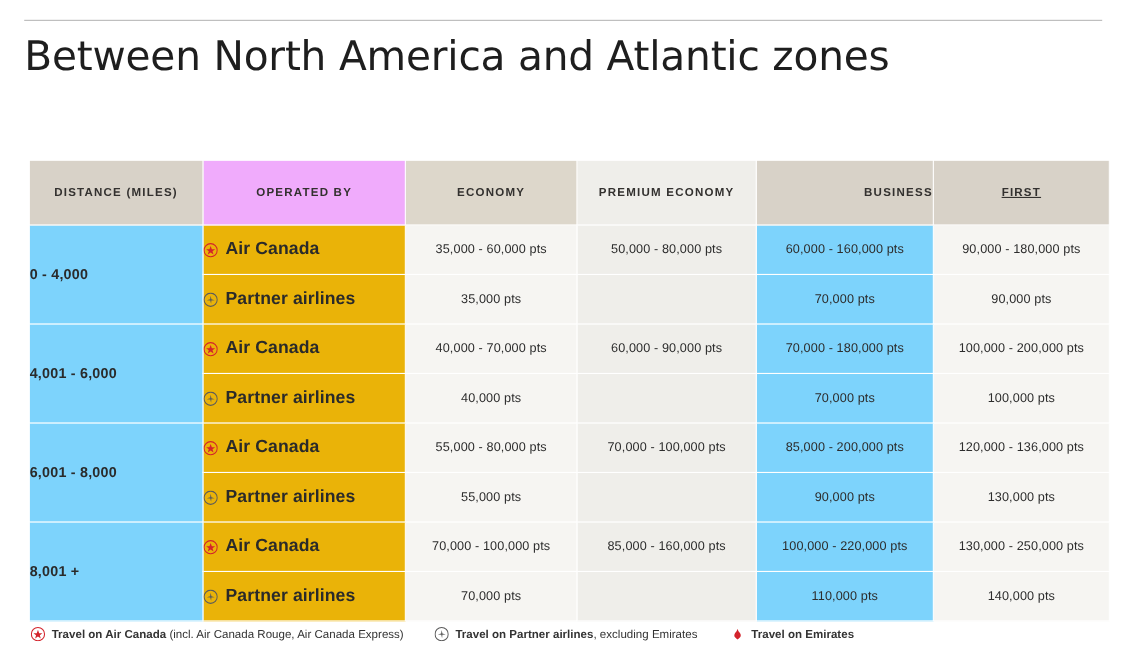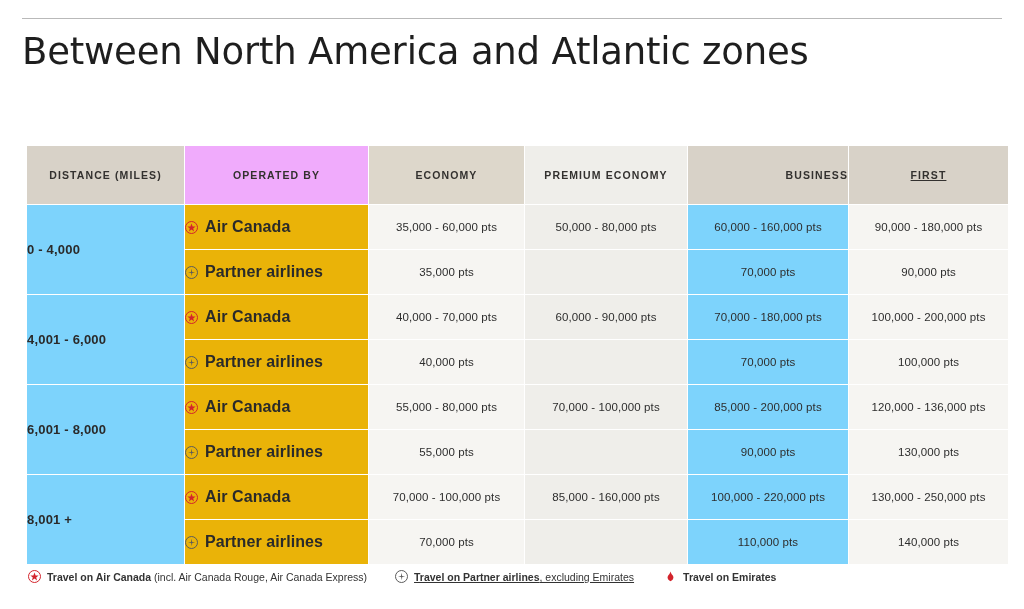--- a/index.html
+++ b/index.html
@@ -127,21 +127,21 @@
     align-items: center;
     font-size: 10.5px;
     color: #333;
   }
   .legend-item {
     display: flex;
     align-items: flex-end;
     gap: 6px;
   }
   .legend-item.first  { margin-left: 2px; }
-  .legend-item.second { margin-left: 28px; text-decoration: underline; }
+  .legend-item.second { margin-left: 28px; }
   .legend-item.third  { margin-left: 30px; }
   .legend-strong { font-weight: bold; }
   .legend-rest { font-weight: normal; }
   .legend-text { white-space: nowrap; }
 </style>
 </head>
 <body>
 
 <div class="page">
 

